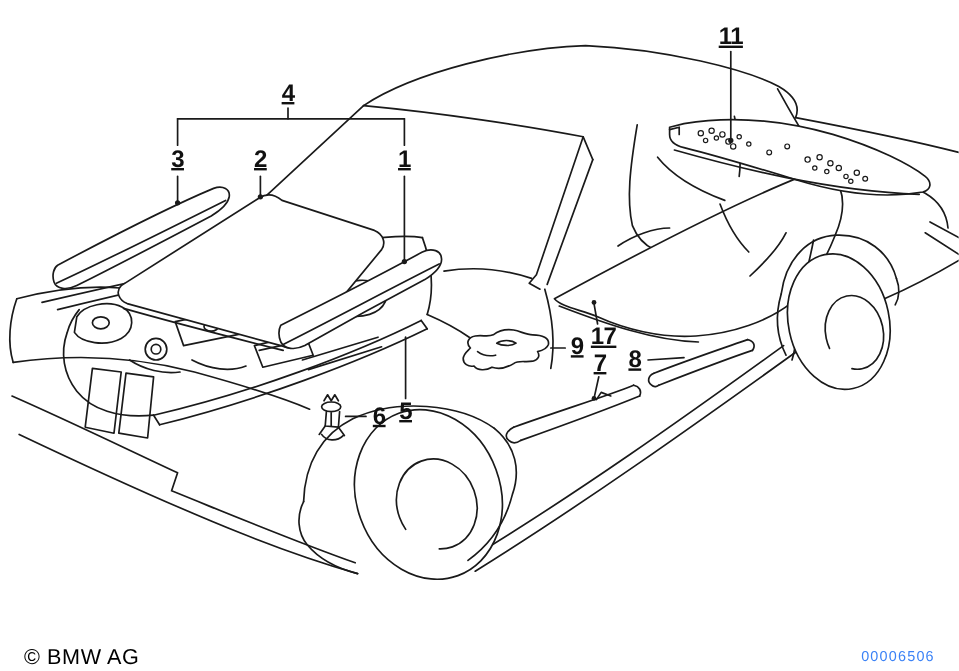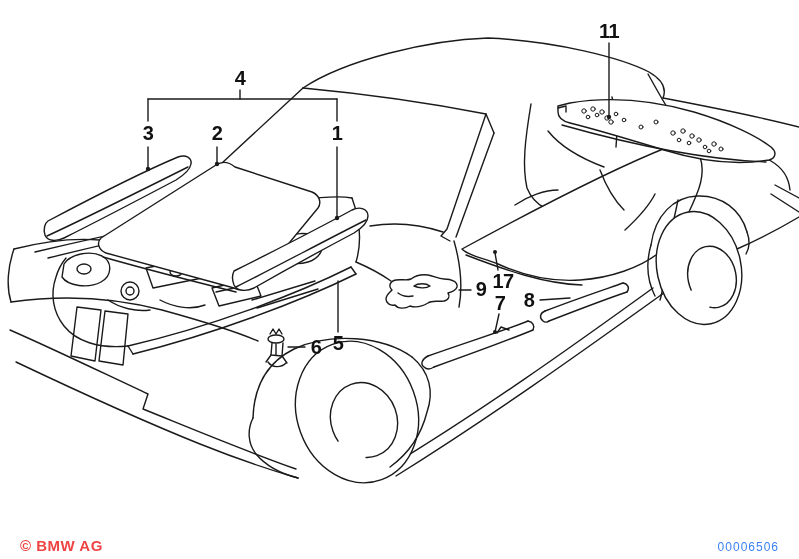--- a/index.html
+++ b/index.html
@@ -5,25 +5,25 @@
   html,body{margin:0;padding:0;background:#fff;}
   #stage{
     position:relative;width:799px;height:559px;background:#fff;overflow:hidden;
     font-family:"Liberation Sans",sans-serif;
   }
   #artwork{position:absolute;left:0;top:0;width:799px;height:559px;}
   .plabel{
     position:absolute;transform:translate(-50%,-50%);
     font-family:"Liberation Sans","DejaVu Sans",sans-serif;
     font-weight:bold;font-size:20px;color:#111;line-height:1;
-    letter-spacing:-0.5px;user-select:none;cursor:pointer;
+    letter-spacing:-0.5px;user-select:none;cursor:pointer;text-decoration:underline;
   }
   .footer-copyright{
     position:absolute;left:20px;top:537px;
-    font-weight:bold;font-size:15px;color:#ef4444;letter-spacing:0.5px;
+    font-weight:normal;font-size:18px;color:#000000;letter-spacing:0.5px;
   }
   .footer-number{
     position:absolute;right:20px;top:540px;
     font-size:12px;color:#3b82f6;letter-spacing:1px;
   }
 </style>
 </head>
 <body>
 
 <div id="stage">

